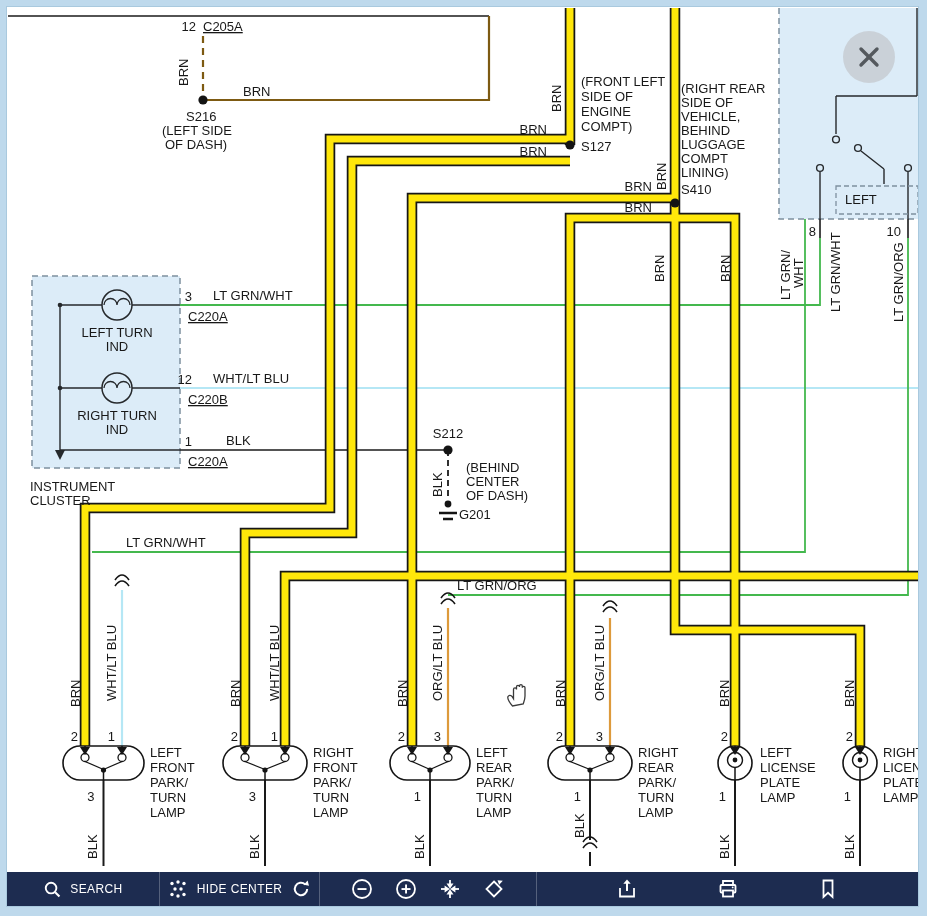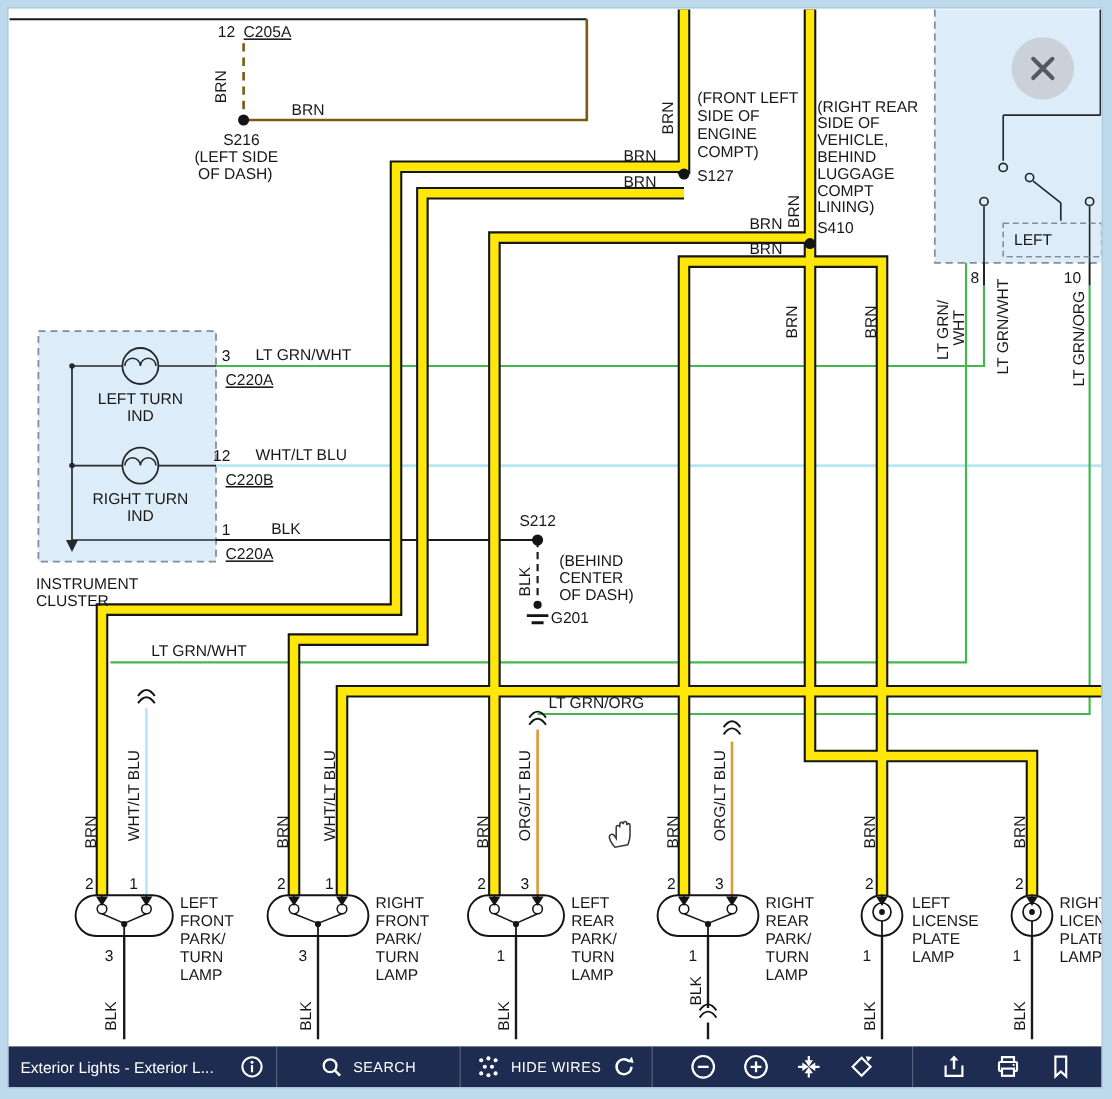--- a/index.html
+++ b/index.html
@@ -297,30 +297,20 @@
         <text x="424" y="859" text-anchor="start" transform="rotate(-90 424 859)">BLK</text>
         <text x="584" y="838" text-anchor="start" transform="rotate(-90 584 838)">BLK</text>
         <text x="729" y="859" text-anchor="start" transform="rotate(-90 729 859)">BLK</text>
         <text x="854" y="859" text-anchor="start" transform="rotate(-90 854 859)">BLK</text>
       </g>
 
     <path d="M512.5,706 c-2.5,-2.5 -5.5,-7.5 -4.5,-9.5 c0.9,-1.8 3.1,-1.5 4.2,0.2 l1.3,2 v-9.2 c0,-2.1 3,-2.1 3,0 v-2.6 c0,-2.1 3,-2.1 3,0 v-0.8 c0,-2 2.8,-2 2.8,0 v1.6 c0,-1.8 2.7,-1.8 2.7,0 v8.3 c0,3.5 -1,5.5 -1.8,8 z" fill="#fff" stroke="#3a3a3a" stroke-width="1.3"></path>
   </svg>
 
   <div class="toolbar">
-    <div class="tb-sec s1">
-      <span class="tb-title">Exterior Lights - Exterior L...</span>
-      <span class="icon">
-        <svg width="20" height="20" viewBox="0 0 20 20">
-            <circle cx="10" cy="10" r="8" fill="none" stroke="#fff" stroke-width="1.7"></circle>
-            <circle cx="10" cy="6.3" r="1.25" fill="#fff"></circle>
-            <rect x="9.1" y="8.6" width="1.8" height="6" fill="#fff"></rect>
-          </svg>
-      </span>
-    </div>
     <div class="tb-sec s2">
       <span class="icon">
         <svg width="19" height="19" viewBox="0 0 20 20">
             <circle cx="8.5" cy="8.5" r="5.6" fill="none" stroke="#fff" stroke-width="2"></circle>
             <line x1="12.8" y1="12.8" x2="17.3" y2="17.3" stroke="#fff" stroke-width="2.2"></line>
           </svg>
       </span>
       <span class="tb-label">SEARCH</span>
     </div>
     <div class="tb-sec s3">
@@ -329,21 +319,21 @@
             <circle cx="4" cy="4.5" r="1.7"></circle>
             <circle cx="10" cy="3" r="1.7"></circle>
             <circle cx="16" cy="4.5" r="1.7"></circle>
             <circle cx="7" cy="10" r="1.7"></circle>
             <circle cx="13" cy="10" r="1.7"></circle>
             <circle cx="4" cy="15.5" r="1.7"></circle>
             <circle cx="10" cy="17" r="1.7"></circle>
             <circle cx="16" cy="15.5" r="1.7"></circle>
           </svg>
       </span>
-      <span class="tb-label">HIDE WIRES</span>
+      <span class="tb-label">HIDE CENTER</span>
       <span class="icon">
         <svg width="20" height="20" viewBox="0 0 20 20">
             <path d="M16.2,10 a6.2,6.2 0 1 1 -2,-4.6" fill="none" stroke="#fff" stroke-width="2"></path>
             <polygon points="16.6,1.6 18,6.8 12.8,5.8" fill="#fff"></polygon>
           </svg>
       </span>
     </div>
     <div class="tb-sec s4">
       <span class="icon">
         <svg width="22" height="22" viewBox="0 0 22 22">

